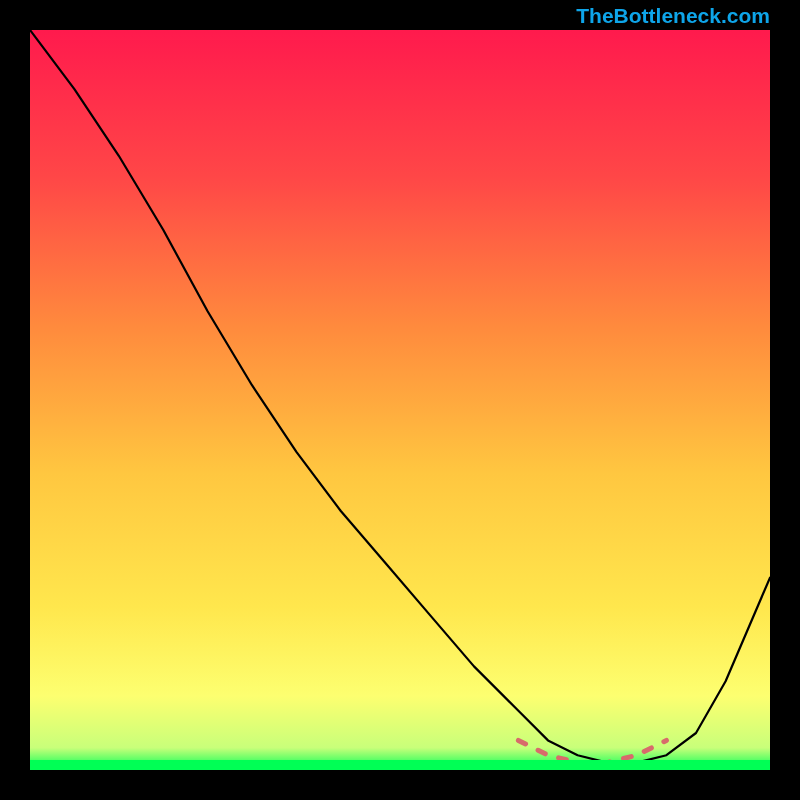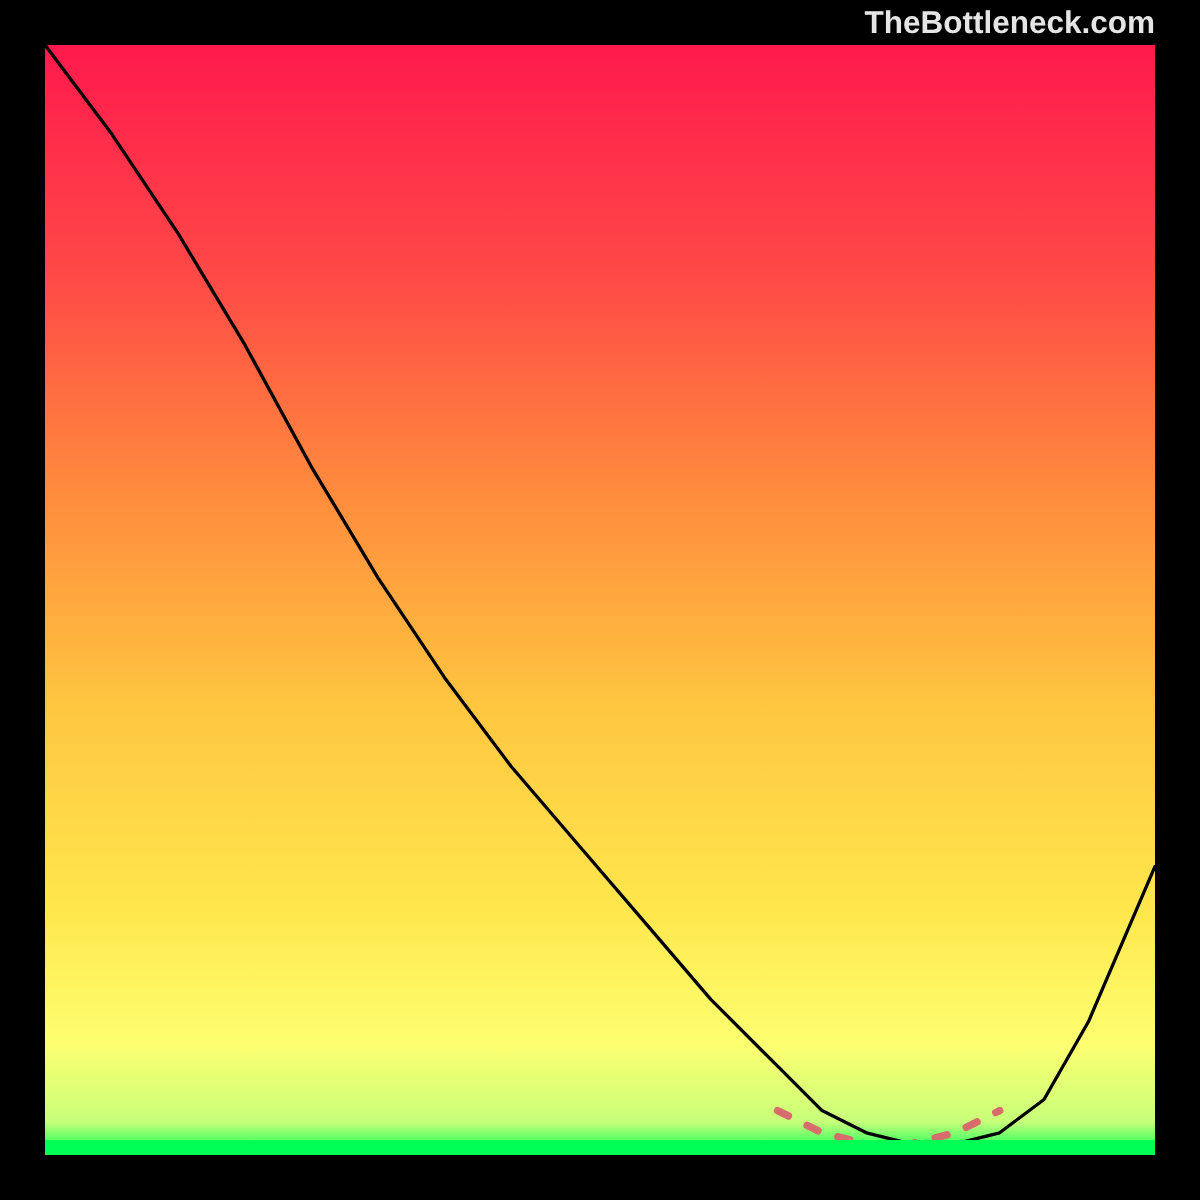--- a/index.html
+++ b/index.html
@@ -25,21 +25,21 @@
     height: 10px;
     background: #00ff55;
   }
   .watermark {
     position: absolute;
     top: 4px;
     right: 30px;
     font-family: Arial, Helvetica, sans-serif;
     font-size: 21px;
     font-weight: 600;
-    color: #e5e5e5;
+    color: #0ea5e9;
   }
   svg { display: block; }
 </style>
 </head>
 <body>
 
 <div class="plot-area">
   <svg width="740" height="740" viewBox="0 0 740 740">
     <defs>
       <linearGradient id="bg" x1="0" y1="0" x2="0" y2="1">

